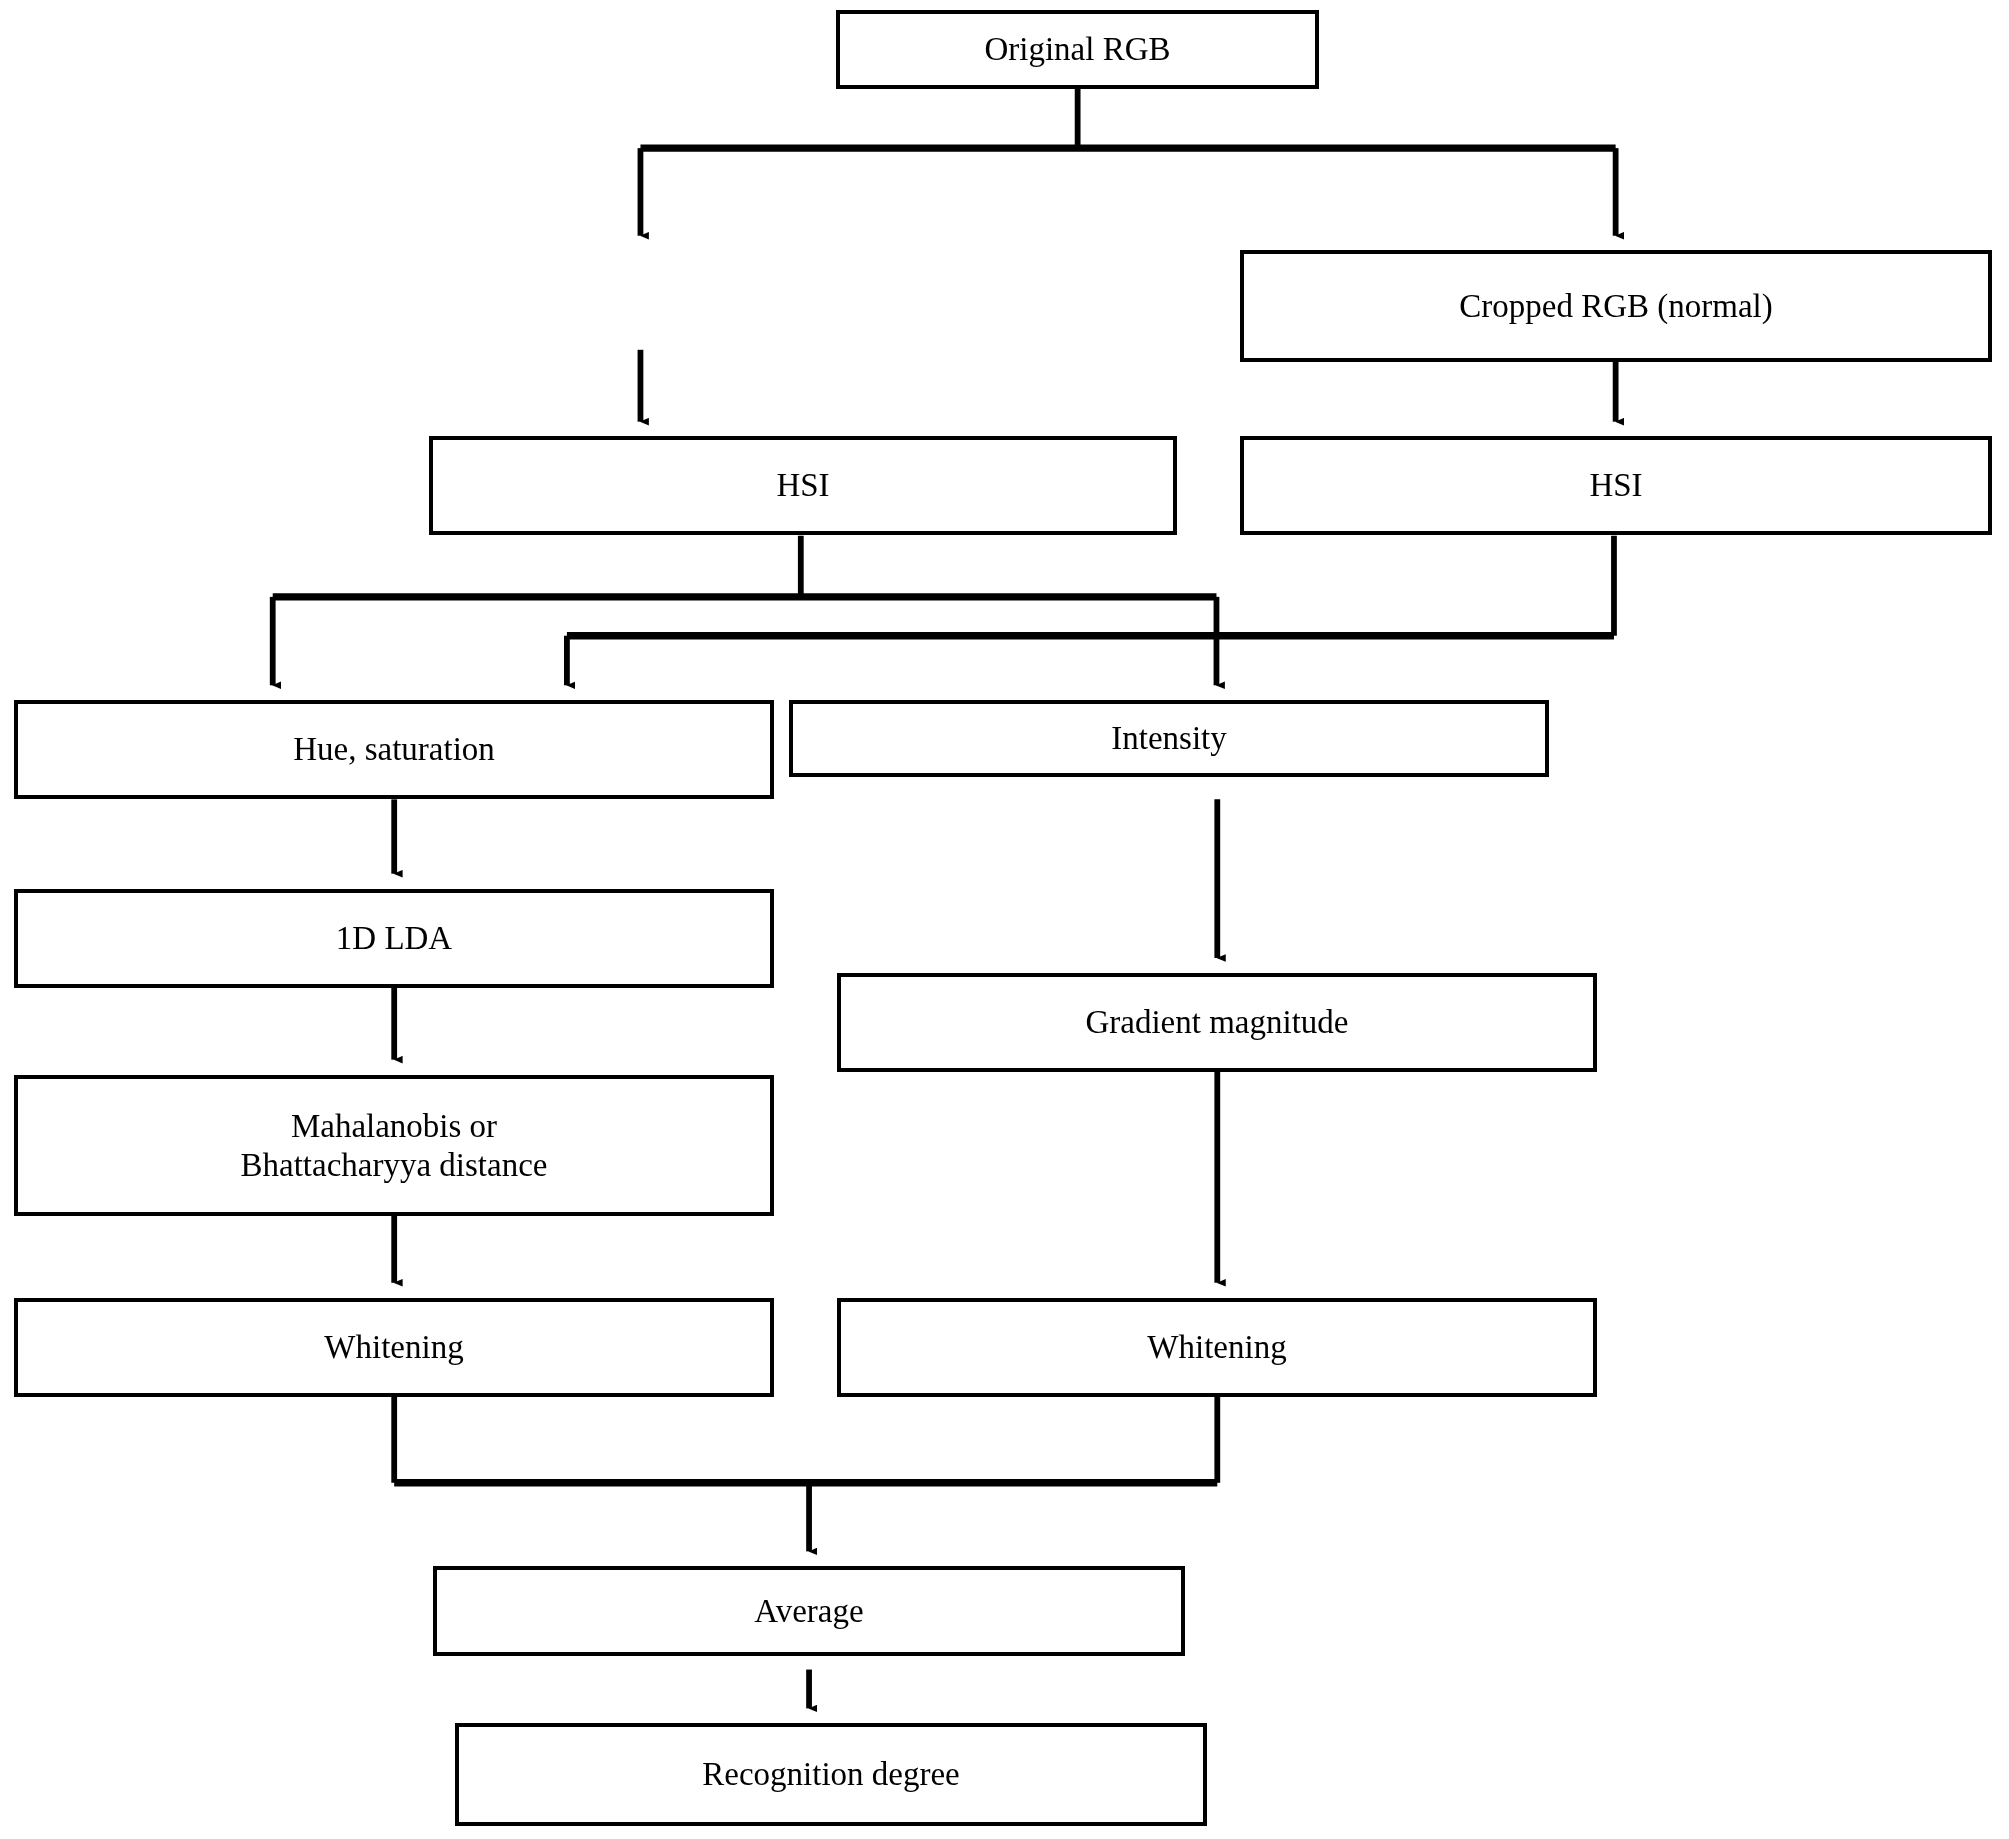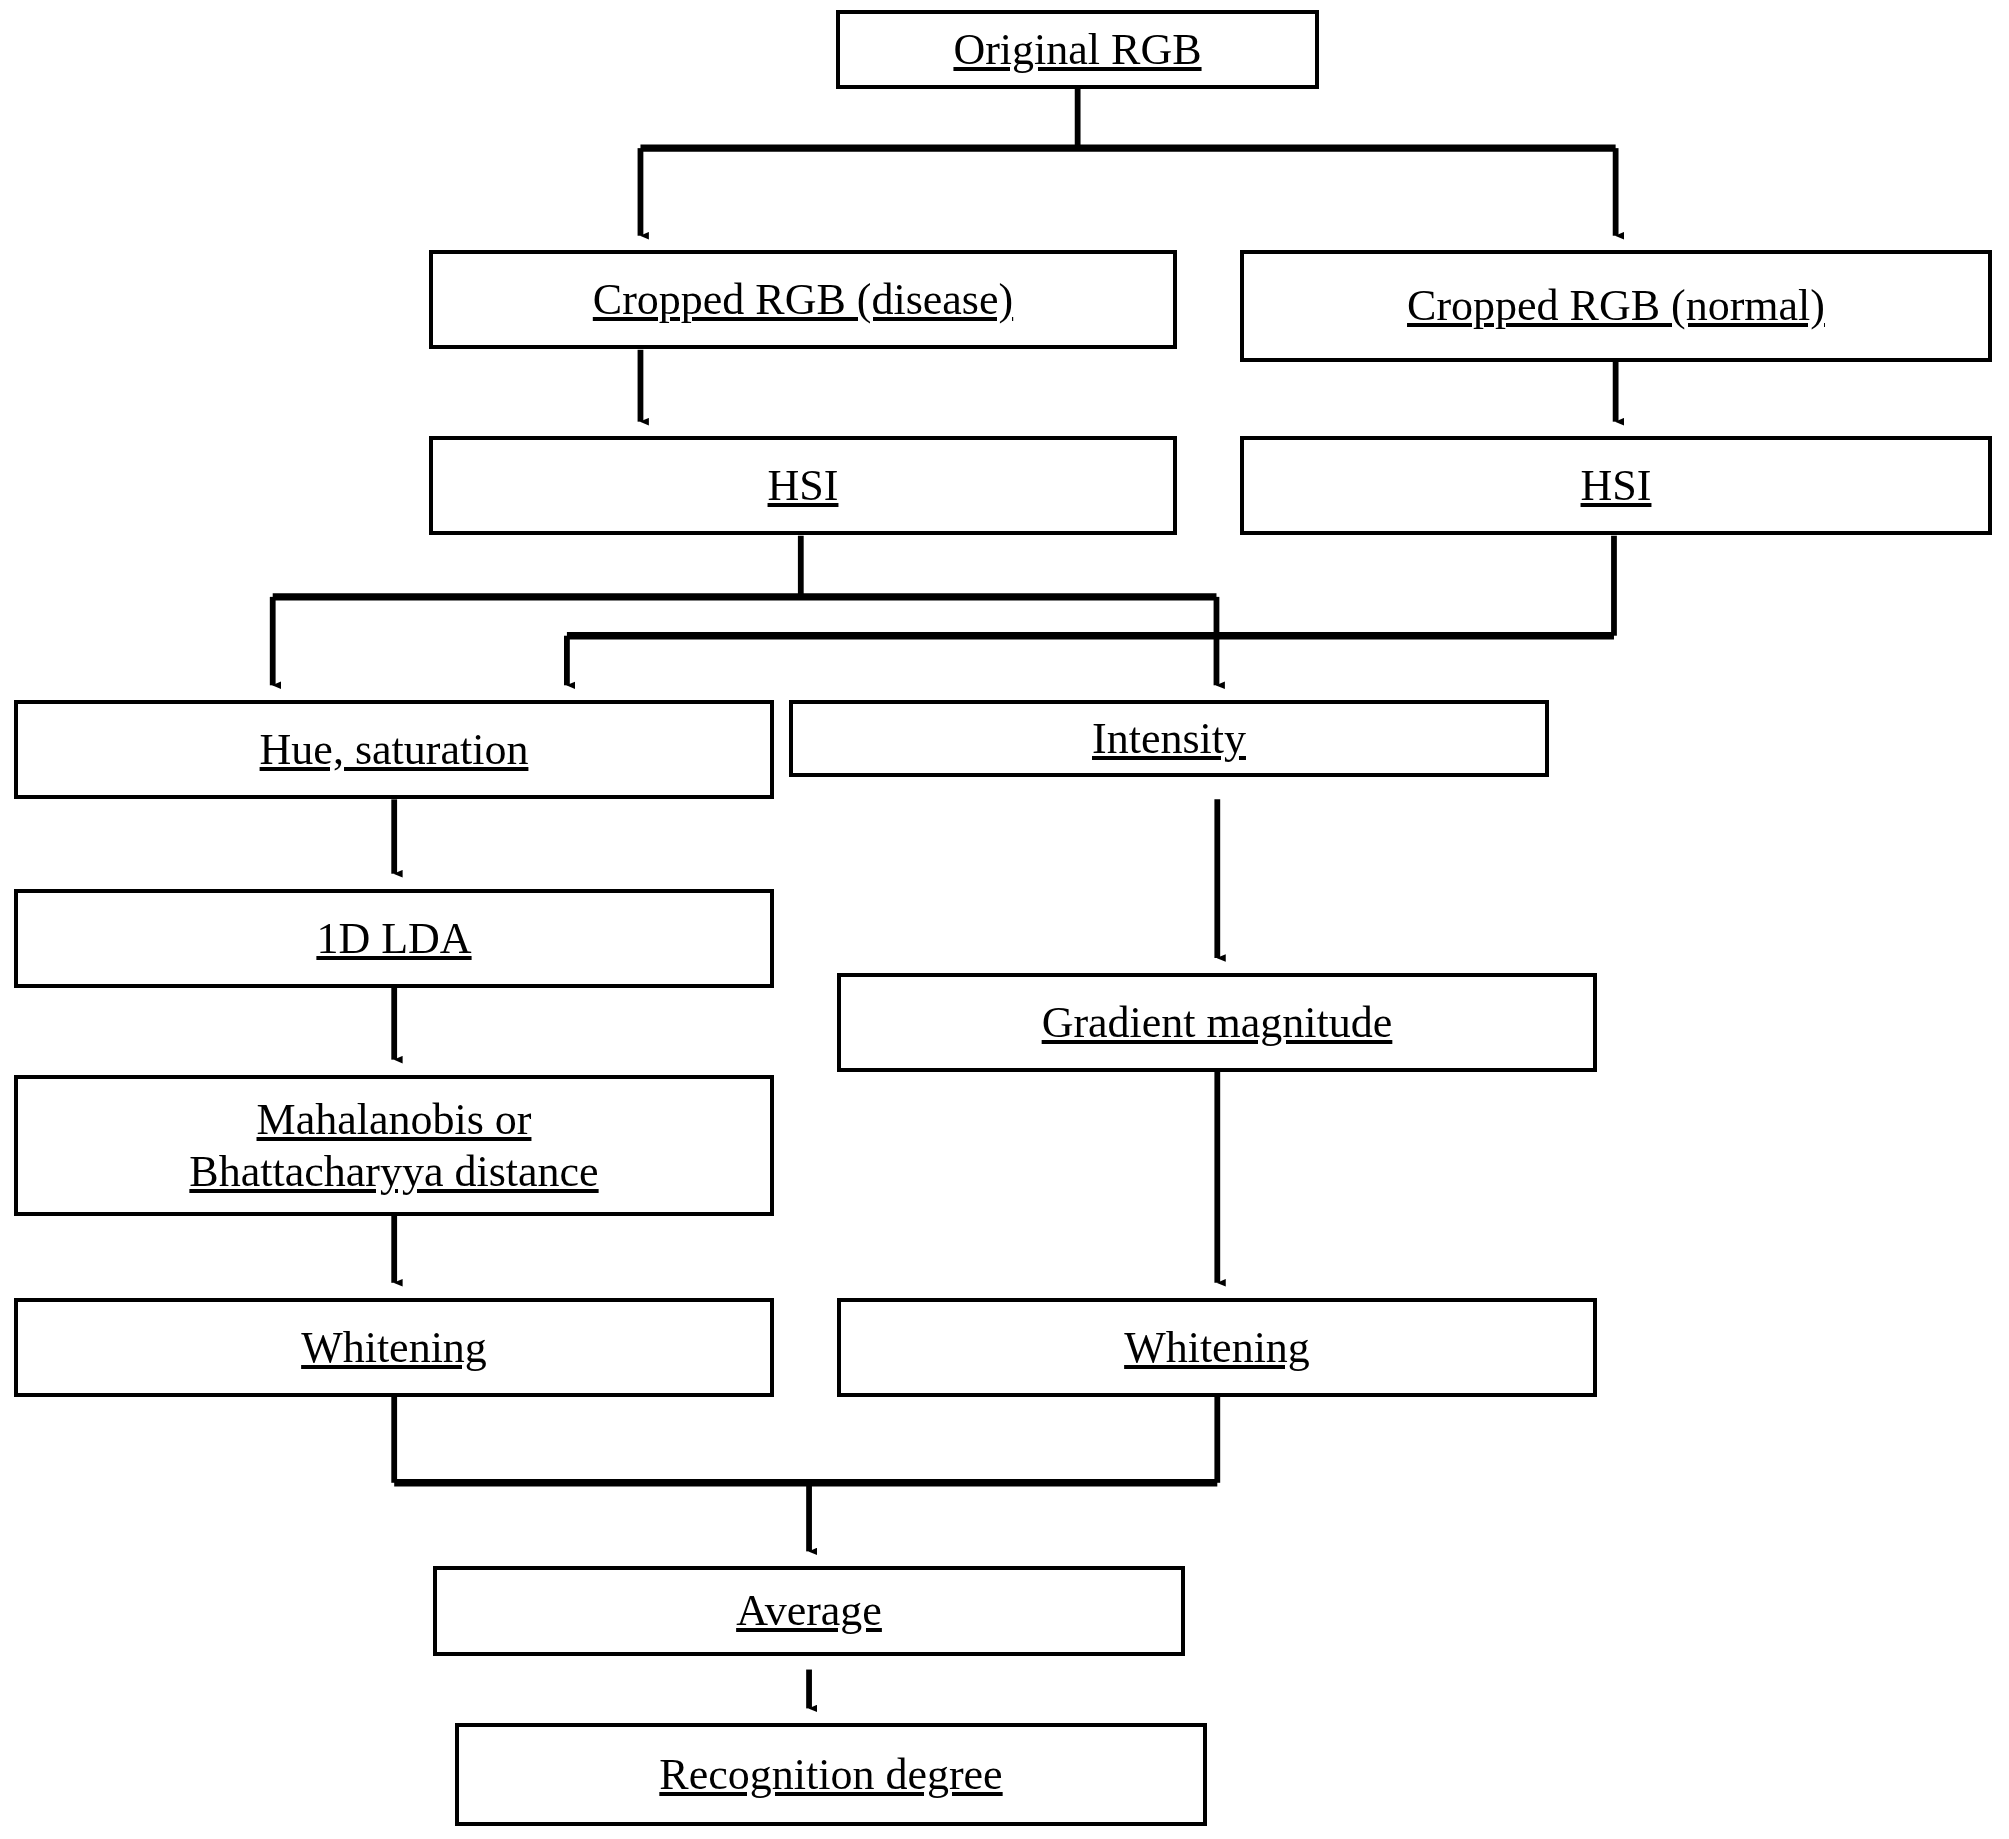--- a/index.html
+++ b/index.html
@@ -18,26 +18,25 @@
   .node {
     position: absolute;
     box-sizing: border-box;
     background: #ffffff;
     border: 4.1px solid #000000;
     display: flex;
     align-items: center;
     justify-content: center;
     text-align: center;
     color: #000000;
-    font-size: 44px;
+    font-size: 33px;
     line-height: 1.18;
     letter-spacing: 0px;
     white-space: pre-line;
     font-family: "Liberation Serif", "DejaVu Serif", serif;
-    text-decoration: underline;
   }
   .node .label {
     display: block;
     padding: 0 8.3px;
     white-space: pre-line;
   }
   #edges {
     position: absolute;
     left: 0;
     top: 0;
@@ -91,23 +90,20 @@
       <path d="M 979,1794 L 979,1877" marker-end="url(#arrow)"></path>
 
       <path d="M 979,2020 L 979,2067" marker-end="url(#arrow)"></path>
     </g>
   </svg>
 
   <div class="node" style="left:836px;top:10px;width:483px;height:79px;">
     <span class="label">Original RGB</span>
   </div>
 
-  <div class="node" style="left:429px;top:250px;width:748px;height:99px;">
-    <span class="label">Cropped RGB (disease)</span>
-  </div>
 
   <div class="node" style="left:1240px;top:250px;width:752px;height:112px;">
     <span class="label">Cropped RGB (normal)</span>
   </div>
 
   <div class="node" style="left:429px;top:436px;width:748px;height:99px;">
     <span class="label">HSI</span>
   </div>
 
   <div class="node" style="left:1240px;top:436px;width:752px;height:99px;">

